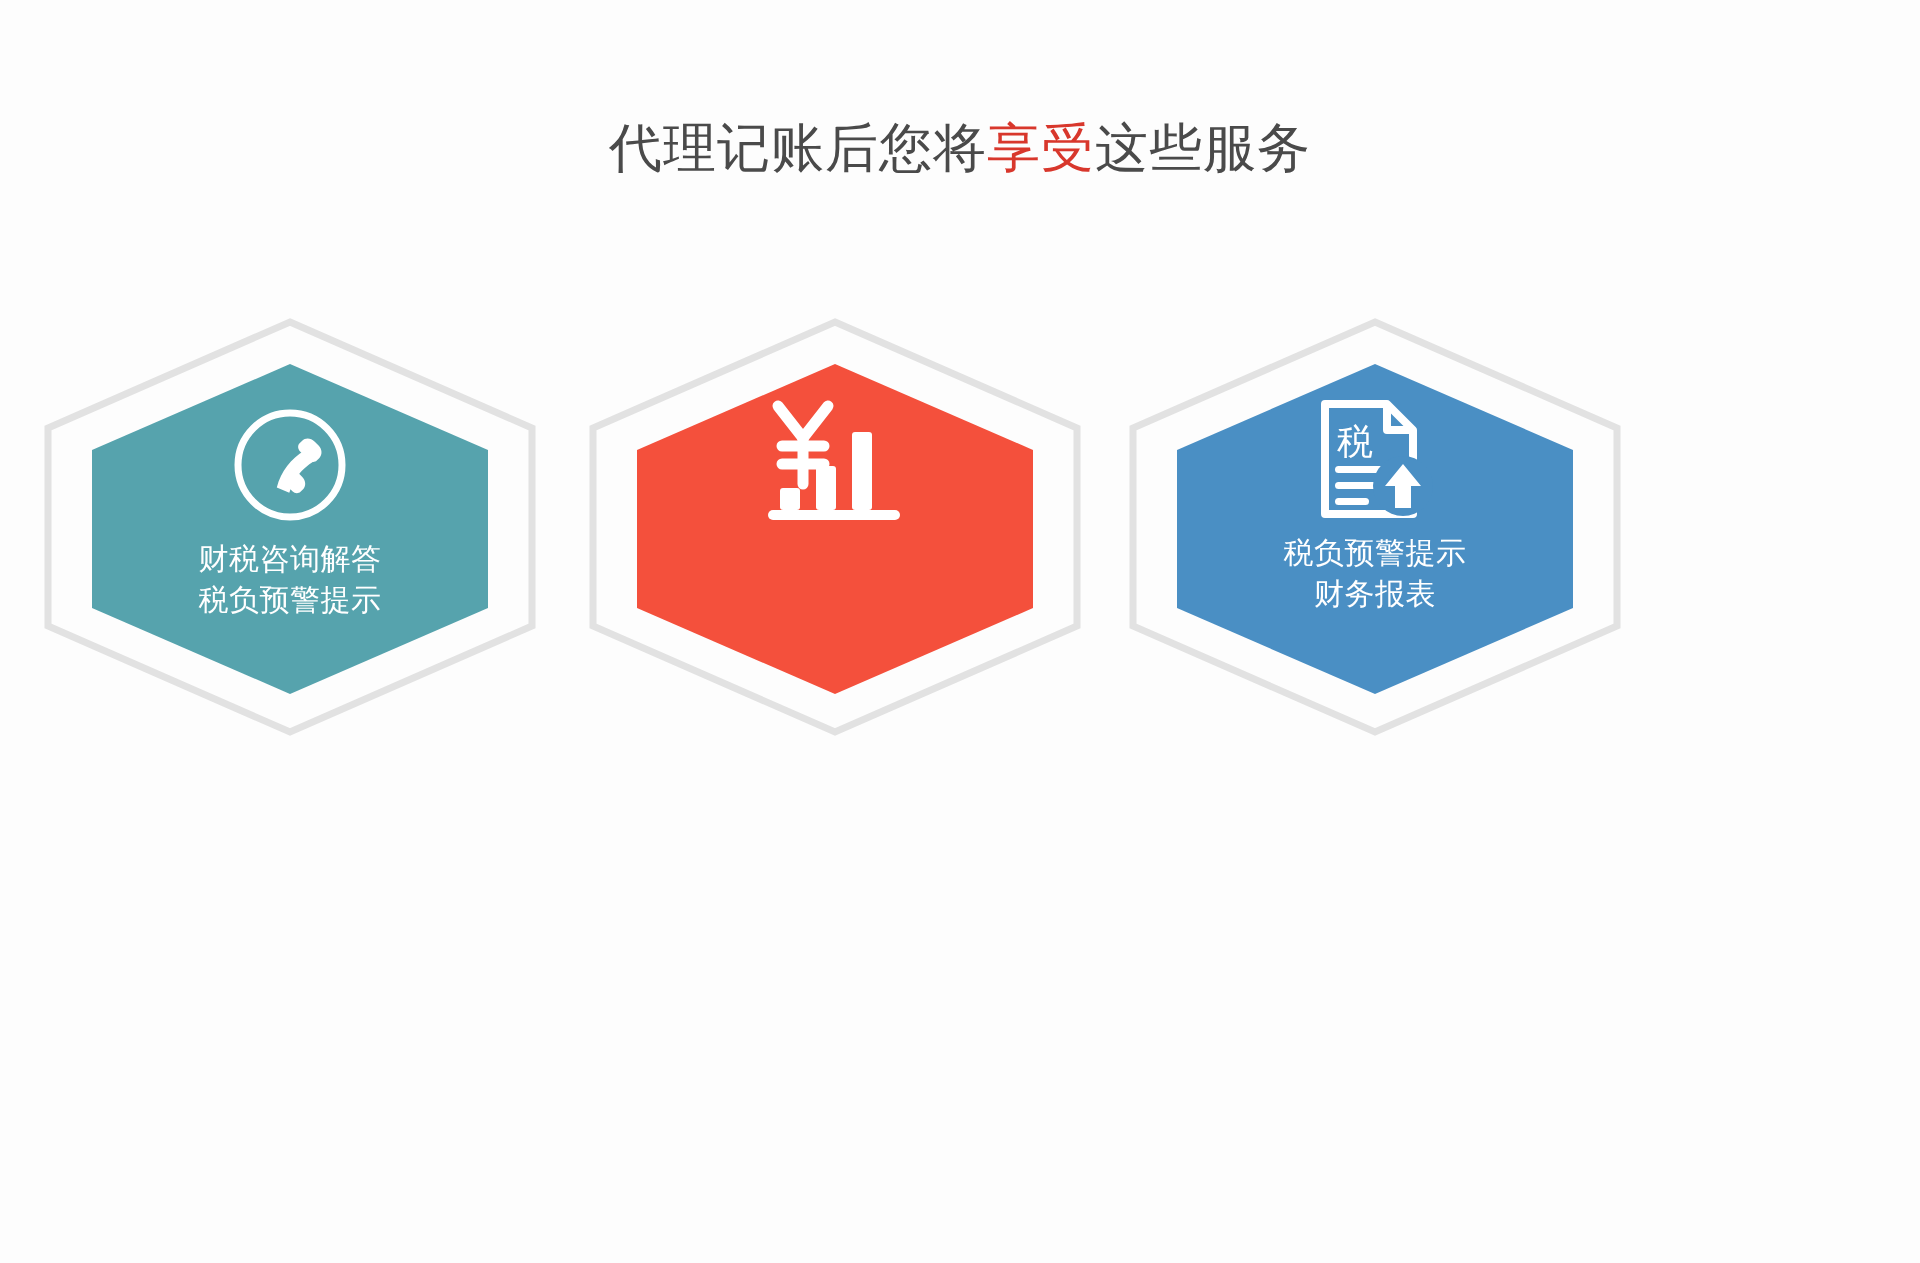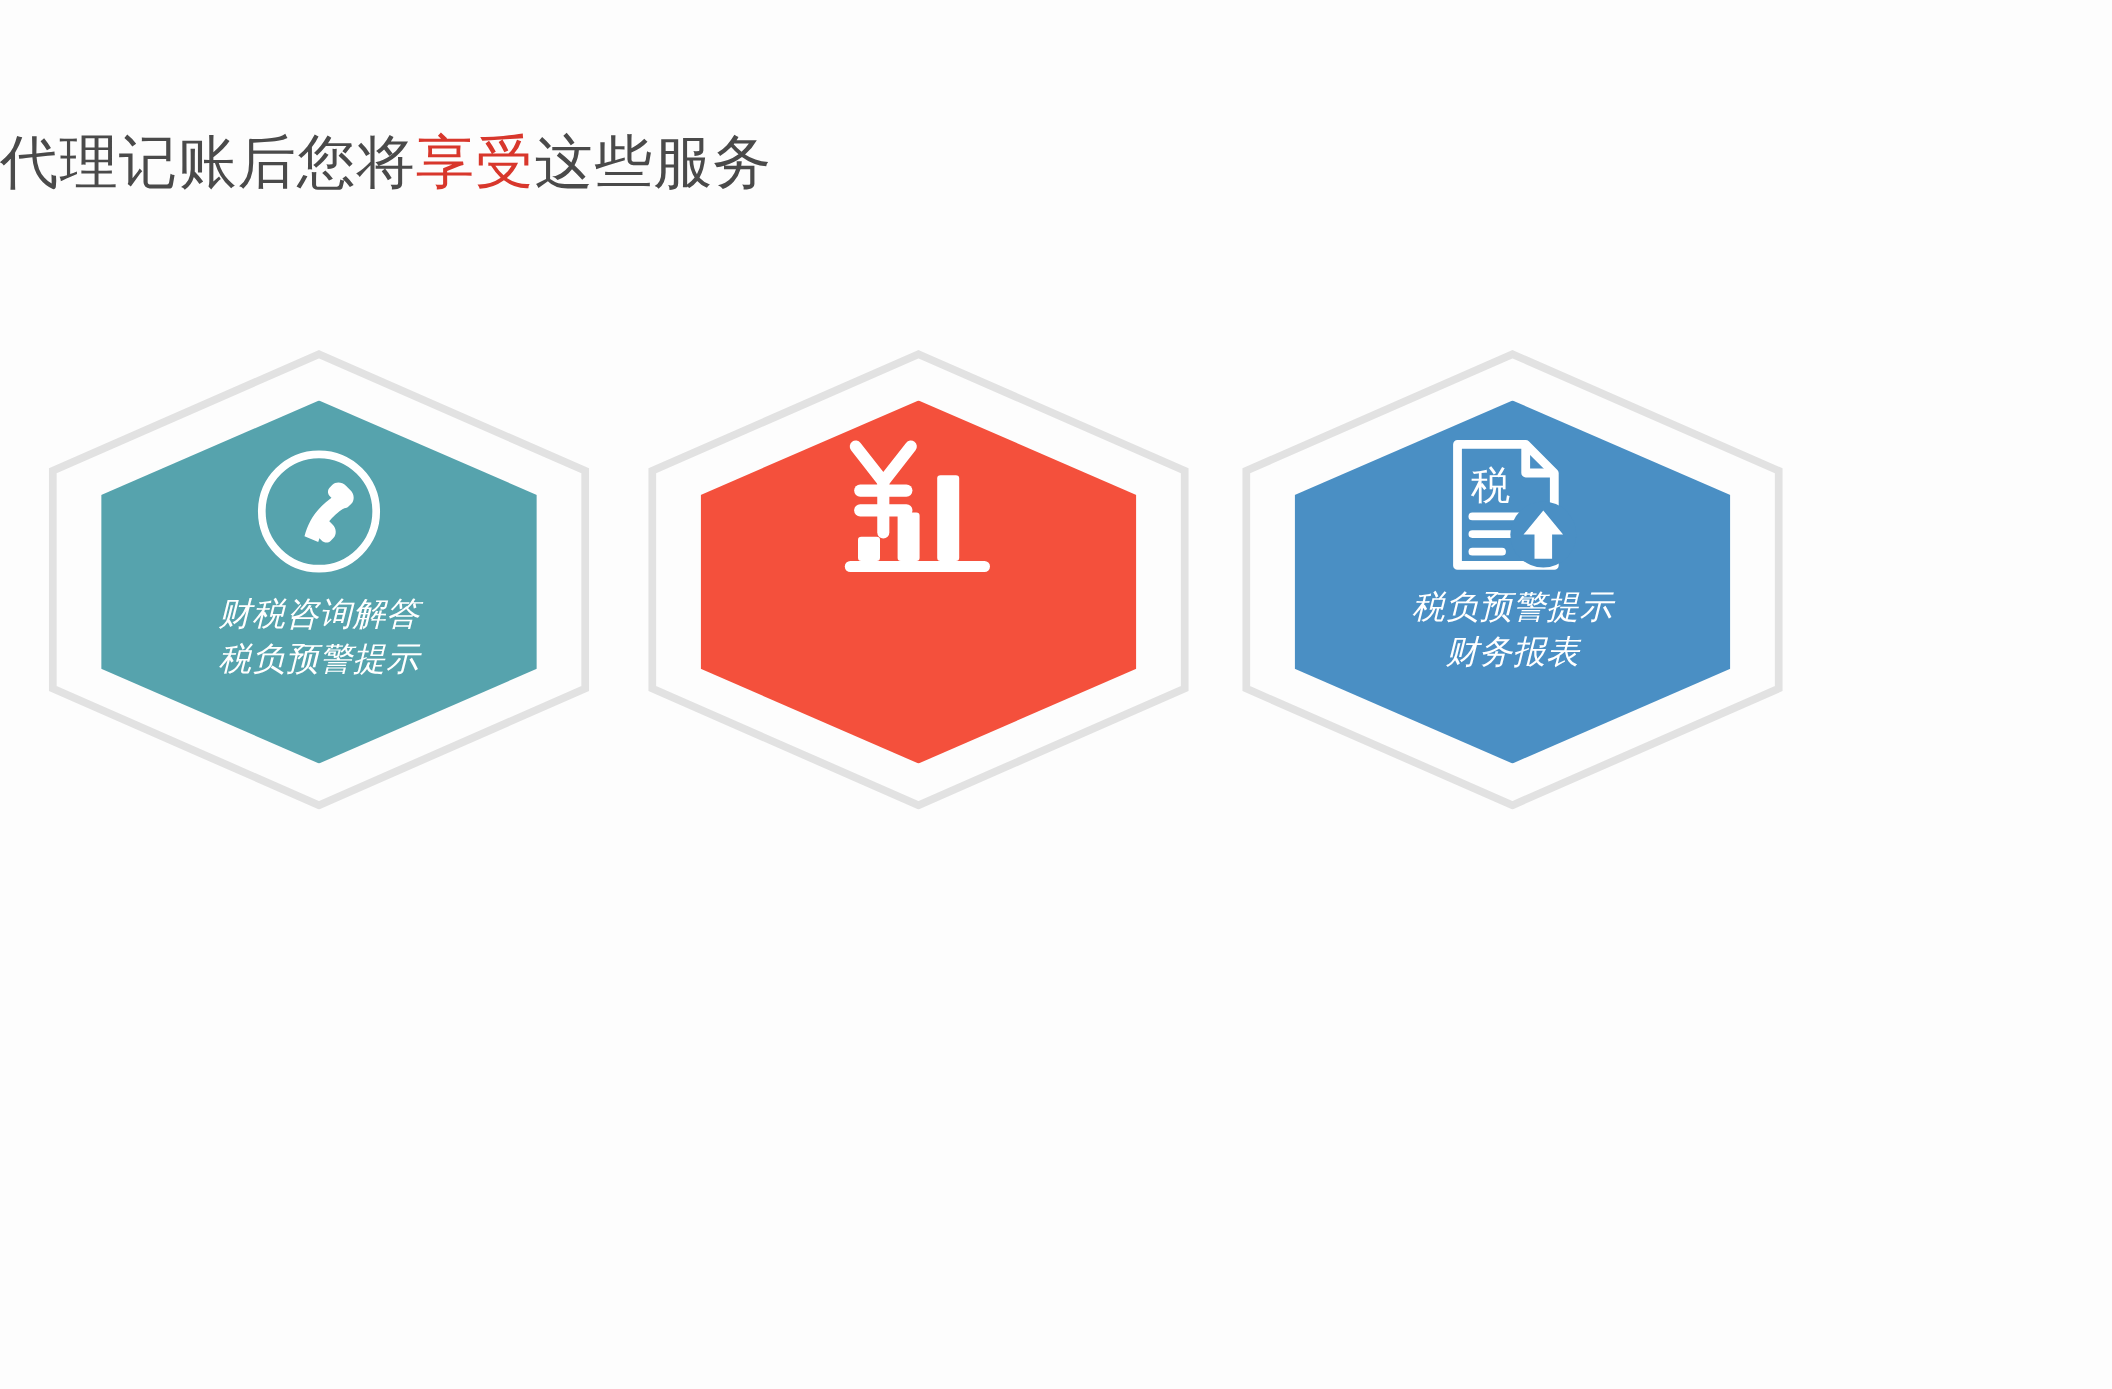--- a/index.html
+++ b/index.html
@@ -8,20 +8,21 @@
     background:#ffffff;
     font-family:"Liberation Sans","DejaVu Sans",sans-serif;
     overflow:hidden;
     position:relative;
   }
   .page{position:absolute;inset:0;background:#fdfdfd;}
 
   
   .title-wrap{
     position:absolute;top:82px;left:0;width:1920px;
+    text-align:center;
   }
   .title{
     display:inline-block;
     font-size:53px;
     line-height:60px;
     font-weight:400;
     letter-spacing:1px;
     color:#4a4a4a;
     white-space:nowrap;
   }
@@ -77,21 +78,21 @@
   .hex-label{
     margin-top:14px;
     text-align:center;
     color:#ffffff;
     font-size:30px;
     line-height:41px;
     font-weight:400;
     letter-spacing:0.5px;
     white-space:nowrap;
   }
-  .hex-label .ln{display:block;font-style:italic;}
+  .hex-label .ln{display:block;}
 
   
   .c2 .hex-icon{margin-top:30px;height:130px;}
   .c2 .hex-label{font-size:29px;line-height:40px;margin-top:6px;}
   .c3 .hex-icon{margin-top:36px;}
 </style>
 </head>
 <body>
 
 <div class="page">

